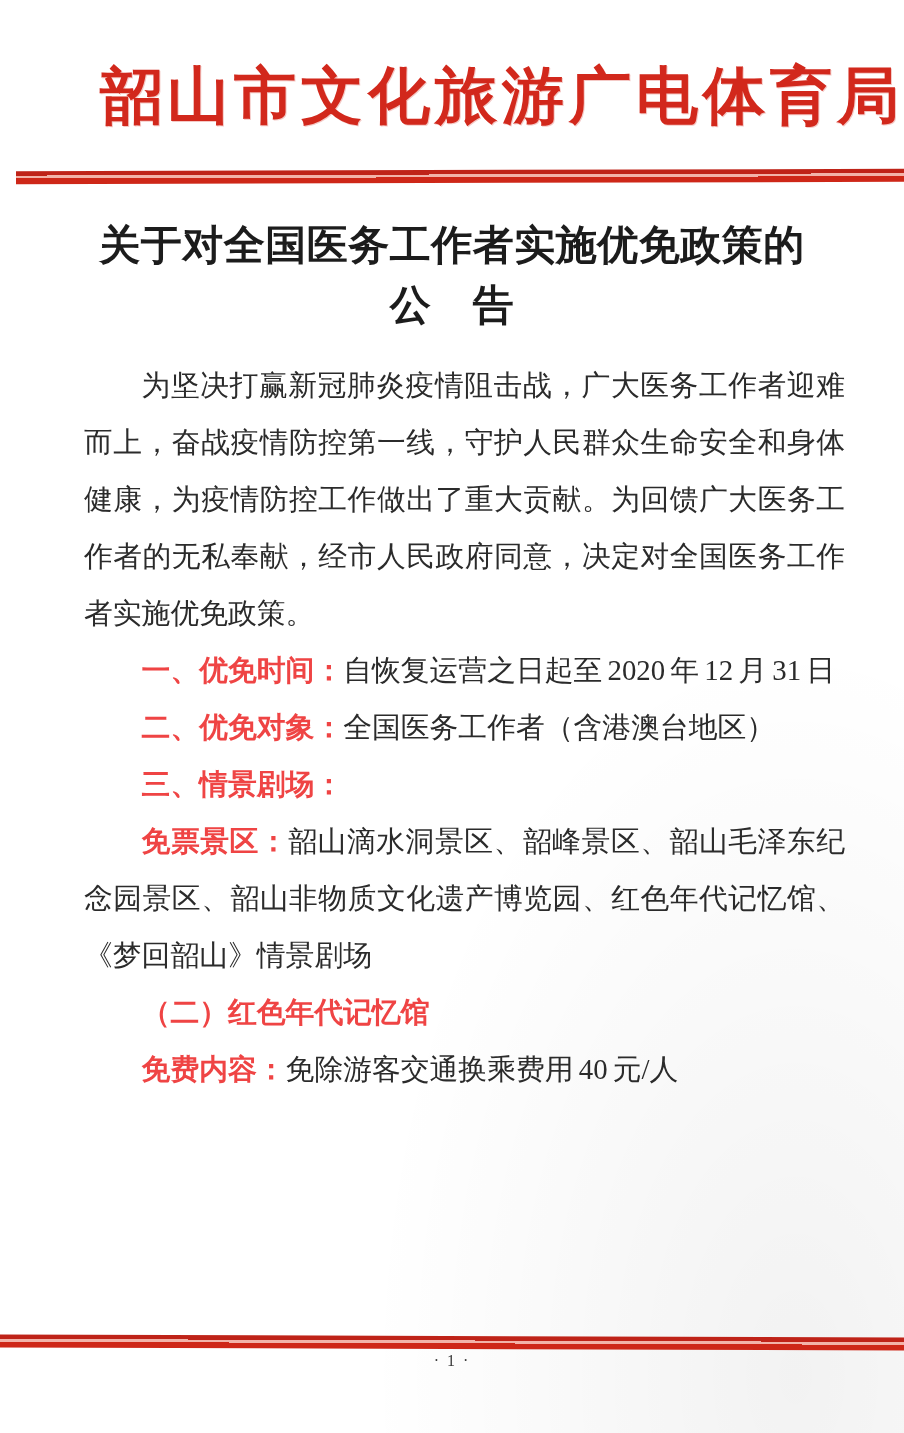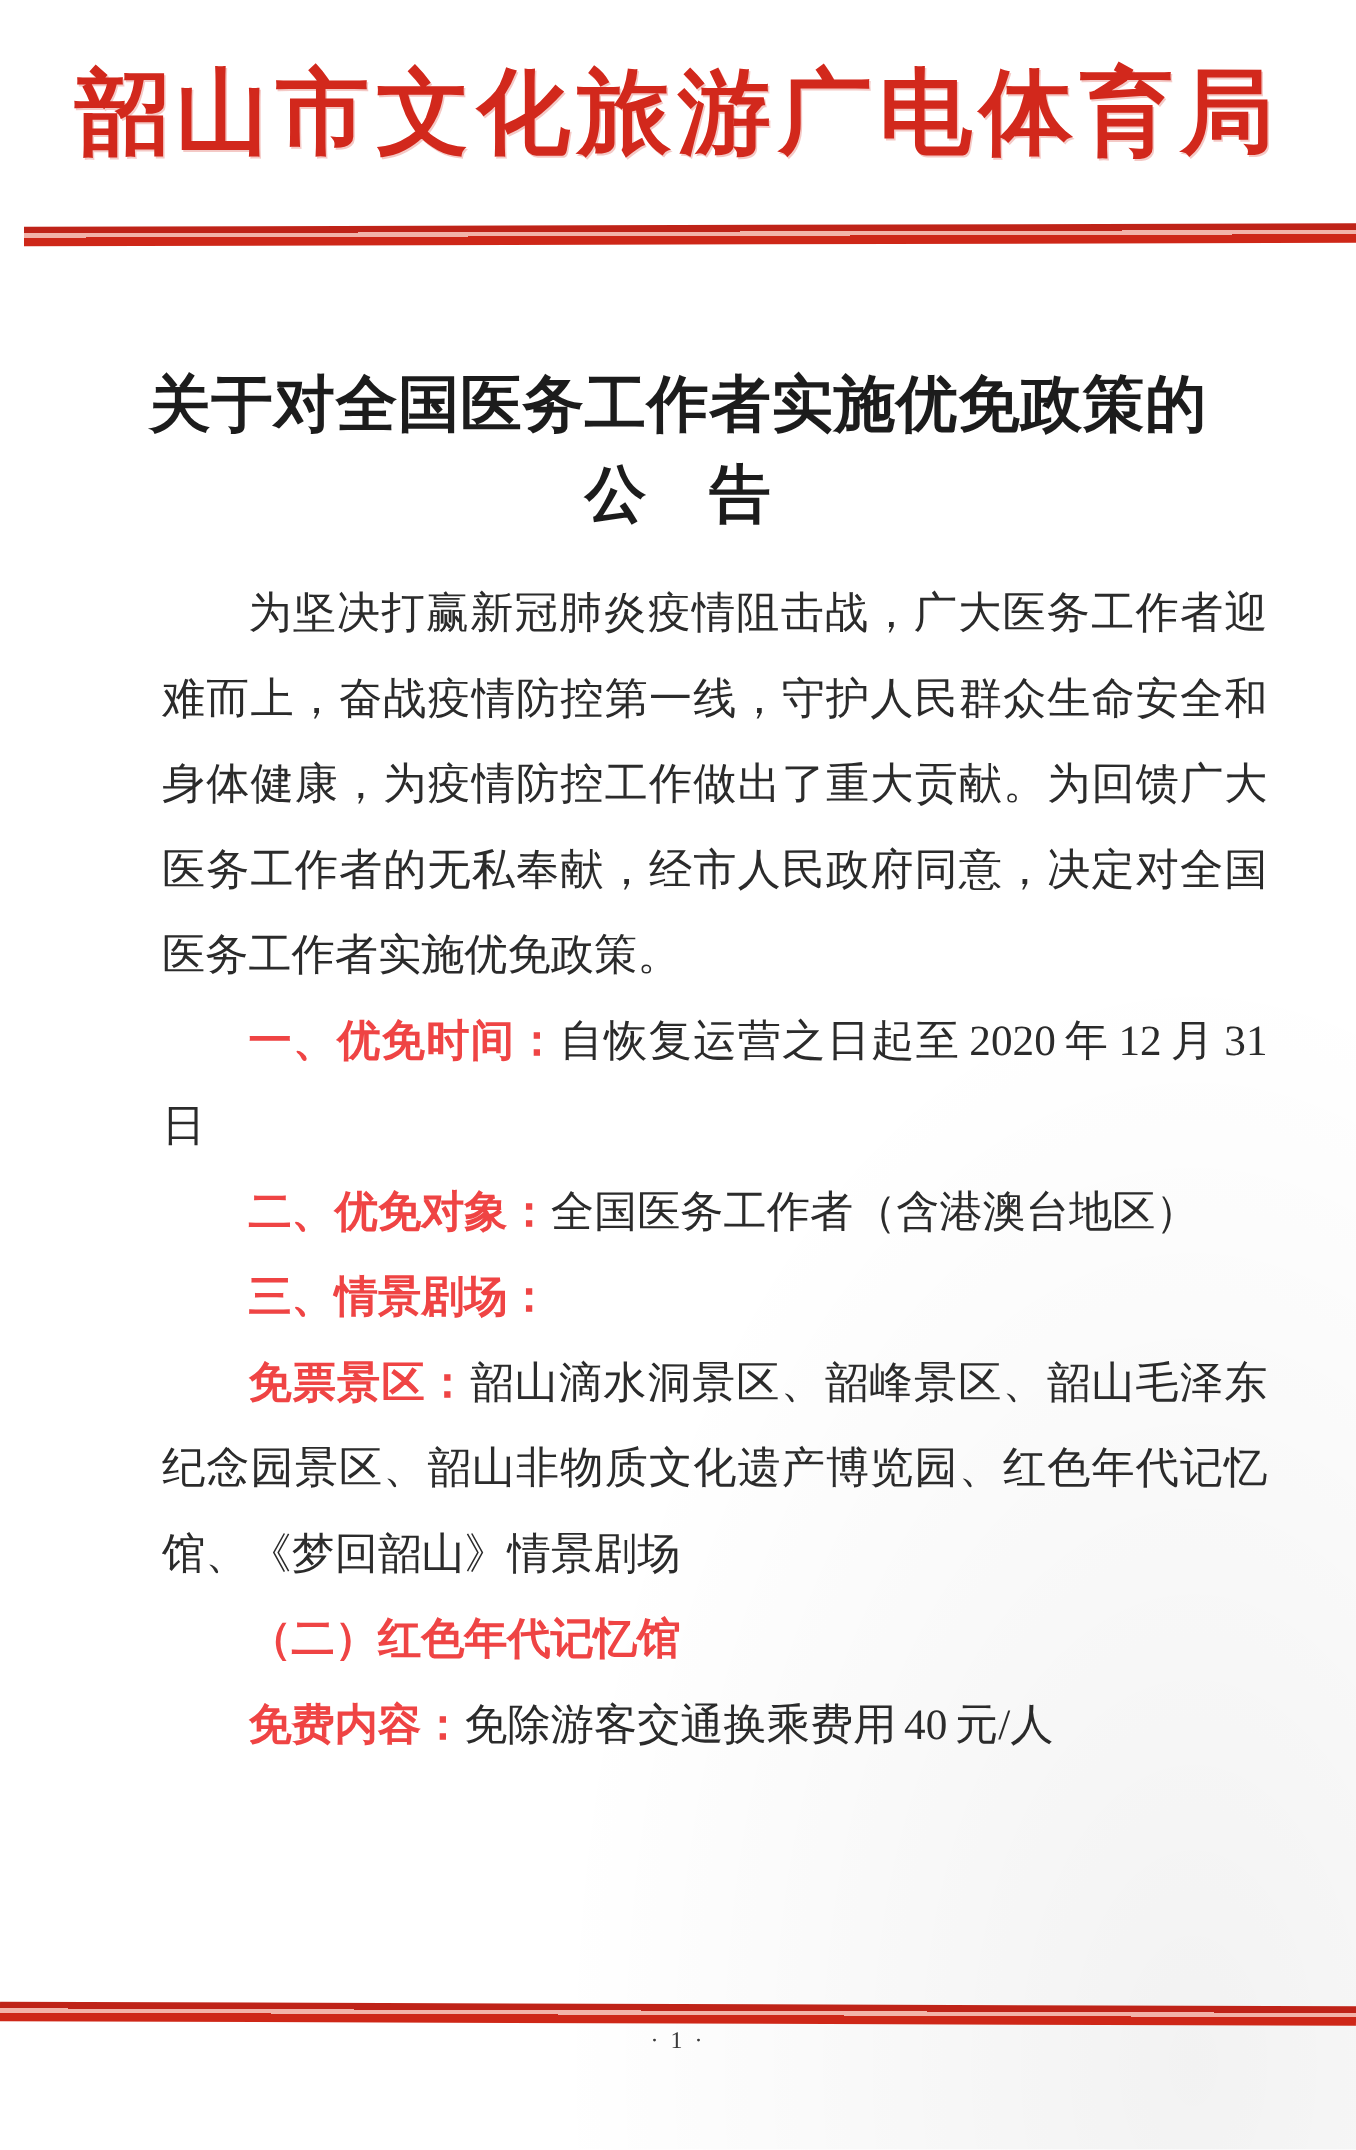--- a/index.html
+++ b/index.html
@@ -10,22 +10,22 @@
     position: relative;
     overflow: hidden;
     background:
       radial-gradient(ellipse at 88% 96%, rgba(0,0,0,0.05) 0%, rgba(0,0,0,0) 38%),
       var(--page-bg, #ffffff);
     font-family: "Liberation Serif", serif;
     color: var(--ink, #2b2b2b);
   }
   .org-title {
     margin: 0;
-    padding-top: 36px;
-    text-align: center;
+    padding-top: 56px;
+    text-align: right;
     font-size: 62px;
     line-height: 80px;
     font-weight: 700;
     letter-spacing: 5px;
     color: var(--red-accent, #d2281c);
     font-family: "Liberation Serif", serif;
     text-shadow: 1px 1px 0 rgba(210,40,28,0.25);
     white-space: nowrap;
   }
   .rule {
@@ -39,30 +39,30 @@
     margin: 34px 0 0 16px;
     transform: rotate(-0.15deg);
   }
   .rule-bottom {
     position: absolute;
     top: 1336px; left: 0;
     width: 904px;
     transform: rotate(0.2deg);
   }
   .doc-title {
-    margin-top: 76px;
+    margin-top: 32px;
     text-align: center;
     font-size: 41px;
     line-height: 60px;
     font-weight: 700;
     color: var(--title-ink, #1c1c1c);
     letter-spacing: 0.5px;
   }
   .content {
-    margin: 22px 59px 0 108px;
+    margin: 22px 59px 0 84px;
     font-size: 28.8px;
     line-height: 57px;
     text-align: justify;
   }
   .para {
     margin: 0;
     text-indent: 2em;
     word-spacing: -2px;
   }
   .lbl {

